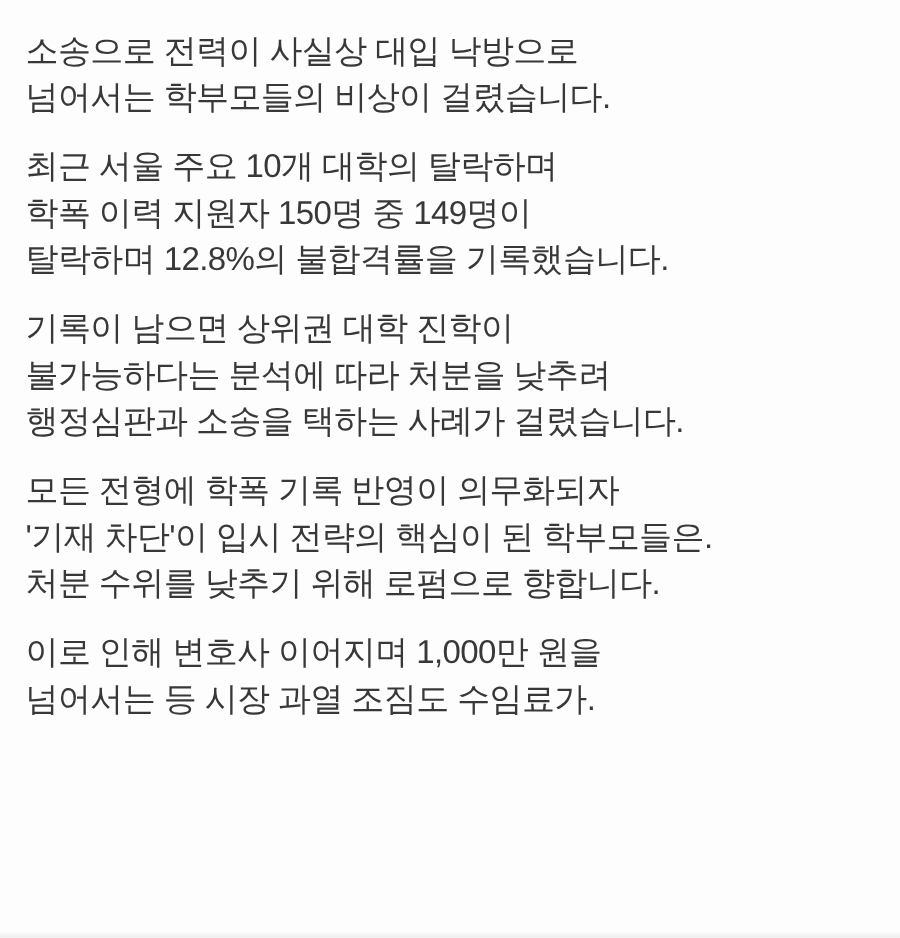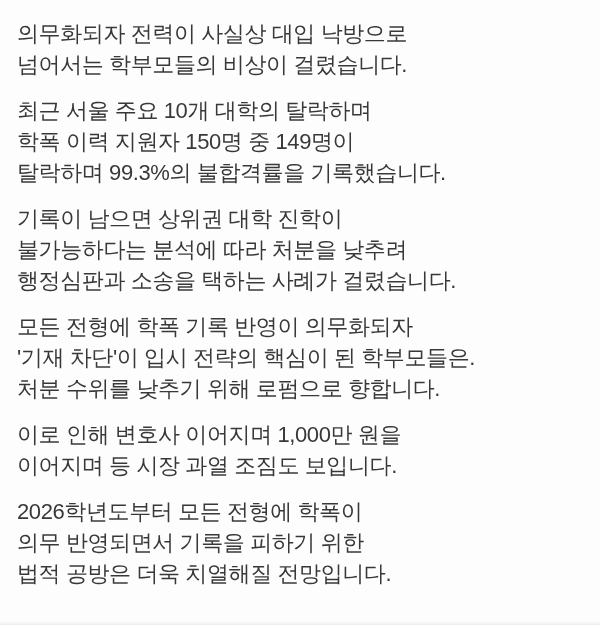--- a/index.html
+++ b/index.html
@@ -36,42 +36,37 @@
     bottom: 0;
     height: 4px;
     background: linear-gradient(to bottom, rgba(255,255,255,0), rgba(0,0,0,0.07));
   }
 </style>
 </head>
 <body style="background-color: rgb(253, 253, 253);">
 
 <div class="article-body" style="color: rgb(56, 56, 56);">
     <div class="paragraph">
-      <div class="line">의무화되자 전력이 사실상 대입 낙방으로</div>
+      <div class="line">소송으로 전력이 사실상 대입 낙방으로</div>
       <div class="line">넘어서는 학부모들의 비상이 걸렸습니다.</div>
     </div>
     <div class="paragraph">
       <div class="line">최근 서울 주요 10개 대학의 탈락하며</div>
       <div class="line">학폭 이력 지원자 150명 중 149명이</div>
-      <div class="line">탈락하며 99.3%의 불합격률을 기록했습니다.</div>
+      <div class="line">탈락하며 12.8%의 불합격률을 기록했습니다.</div>
     </div>
     <div class="paragraph">
       <div class="line">기록이 남으면 상위권 대학 진학이</div>
       <div class="line">불가능하다는 분석에 따라 처분을 낮추려</div>
       <div class="line">행정심판과 소송을 택하는 사례가 걸렸습니다.</div>
     </div>
     <div class="paragraph">
       <div class="line">모든 전형에 학폭 기록 반영이 의무화되자</div>
       <div class="line">'기재 차단'이 입시 전략의 핵심이 된 학부모들은.</div>
       <div class="line">처분 수위를 낮추기 위해 로펌으로 향합니다.</div>
     </div>
     <div class="paragraph">
       <div class="line">이로 인해 변호사 이어지며 1,000만 원을</div>
-      <div class="line">이어지며 등 시장 과열 조짐도 보입니다.</div>
-    </div>
-    <div class="paragraph">
-      <div class="line">2026학년도부터 모든 전형에 학폭이</div>
-      <div class="line">의무 반영되면서 기록을 피하기 위한</div>
-      <div class="line">법적 공방은 더욱 치열해질 전망입니다.</div>
+      <div class="line">넘어서는 등 시장 과열 조짐도 수임료가.</div>
     </div>
   </div>
 
 <div class="bottom-edge"></div>
 
 </body></html>

